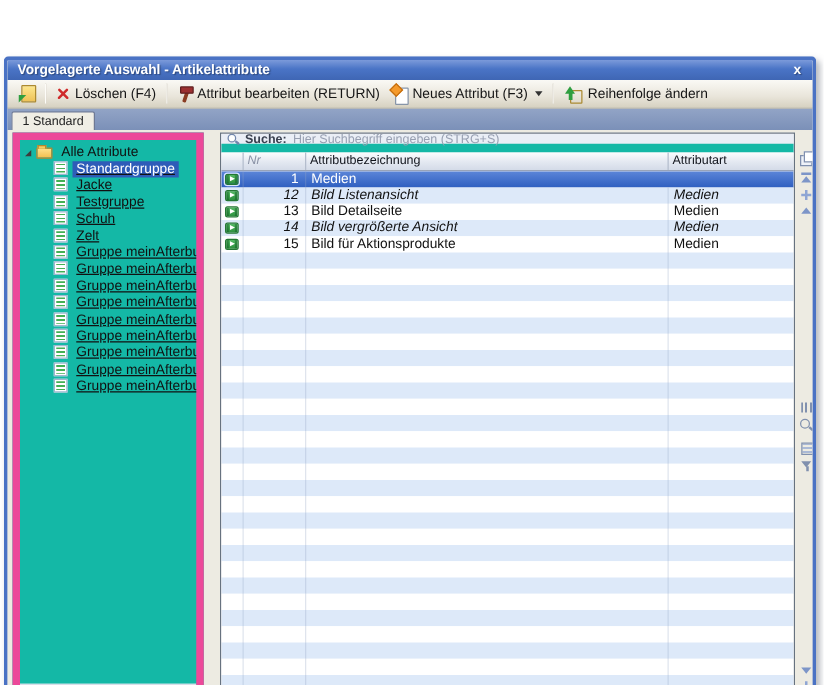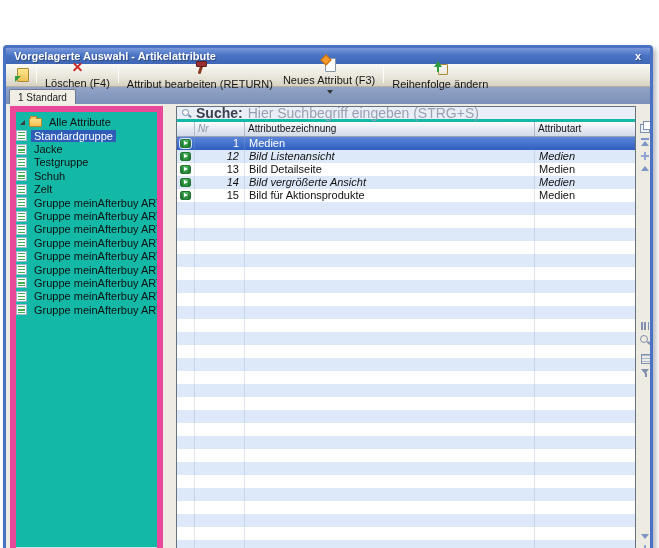--- a/index.html
+++ b/index.html
@@ -22,21 +22,21 @@
     text-shadow:1px 1px 1px rgba(0,0,0,.35);
   }
   .close-x { margin-left:auto; font-size:11px; font-weight:bold; cursor:default; padding:0 3px; }
 
   
   .toolbar {
     height:23px; display:flex; align-items:center; padding:0 4px;
     background:linear-gradient(#faf9f5,#e9e5da 60%,#d6d1c1);
     border-bottom:1px solid #b6b1a1;
   }
-  .tbtn { display:flex; align-items:center; gap:4px; padding:2px 5px; font-size:11px; color:#151515; white-space:nowrap;flex-direction:column; }
+  .tbtn { display:flex; align-items:center; gap:4px; padding:2px 5px; font-size:11px; color:#151515; white-space:nowrap; }
   .tsep { width:1px; height:16px; background:#b3ad9d; border-right:1px solid #fdfcf8; margin:0 3px; }
   .dd-arrow { width:0; height:0; border-left:3px solid transparent; border-right:3px solid transparent; border-top:4px solid #333; margin-left:2px; }
 
   
   .ic { position:relative; display:inline-block; }
   .ic-apply { width:13px; height:14px; }
   .ic-apply::before { content:""; position:absolute; left:2px; top:0; width:10px; height:12px;
     background:linear-gradient(#fde78d,#eec258); border:1px solid #ac8a30; border-radius:1px; }
   .ic-apply::after { content:""; position:absolute; left:0; bottom:0; width:0; height:0;
     border-top:6px solid #2f9e3f; border-right:6px solid transparent; }
@@ -67,42 +67,42 @@
   .content { position:relative; height:472px; background:#edebe2; }
 
   
   .tree-panel { position:absolute; left:4px; top:2px; width:153px; height:460px;
     background:#14b8a6; border:6px solid #ec4899; overflow:hidden; }
   .tree { padding-top:3px; font-size:11px; color:#111; }
   .tree-root { display:flex; align-items:center; gap:4px; height:14px; padding-left:4px; }
   .expand-glyph { width:0; height:0; border-bottom:5px solid #3c3c3c; border-left:5px solid transparent; }
   .folder-icon { position:relative; width:13px; height:9px; background:linear-gradient(#ffe08a,#f3bf4f); border:1px solid #b8872e; border-radius:1px; }
   .folder-icon::before { content:""; position:absolute; left:0; top:-3px; width:5px; height:2px; background:#f7cd63; border:1px solid #b8872e; border-bottom:none; }
-  .tree-item { display:flex; align-items:center; gap:4px; height:13.4px; white-space:nowrap; }
+  .tree-item { display:flex; gap:4px; height:13.4px; padding-left:27px; white-space:nowrap;text-decoration:underline; }
   .list-icon { position:relative; width:11px; height:11px; background:#fff; border:1px solid #9fb6cf; flex:0 0 auto; }
   .list-icon::before { content:""; position:absolute; left:1px; right:1px; top:1px; bottom:1px;
     background:repeating-linear-gradient(180deg,#44b054 0 1.4px,transparent 1.4px 3.1px); }
   .tree-label { padding:0 3px; line-height:12px; }
   .tree-item.selected .tree-label { background:#2e5cb8; color:#fff; }
 
   
   .hscroll { position:absolute; left:0; right:0; bottom:0; height:13px; background:#f2f5fb; border-top:1px solid #d8dee9;
     display:flex; align-items:center; padding:1px; }
   .sbtn { width:12px; height:10px; background:linear-gradient(#eaf1fd,#cfdcf6); border:1px solid #a9bce2; border-radius:2px; position:relative; flex:0 0 auto; }
   .sbtn::after { content:""; position:absolute; top:2.5px; width:0; height:0; border-top:2.5px solid transparent; border-bottom:2.5px solid transparent; }
   .sbtn.left::after { left:3px; border-right:4px solid #44639e; }
   .sbtn.right::after { left:4px; border-left:4px solid #44639e; }
   .sthumb { width:24px; height:10px; margin-left:1px; background:linear-gradient(#eef4fe,#c5d6f4); border:1px solid #9db4e0; border-radius:2px; }
   .strack { flex:1; }
 
   
   .table-panel { position:absolute; left:170px; top:2px; width:460px; height:456px;
     background:#fff; border:1px solid #67727f; display:flex; flex-direction:column; overflow:hidden; }
-  .searchrow { height:15px; flex:0 0 auto; background:#eaeef6; border-bottom:3px solid #14b8a6;
-    display:flex; align-items:center; gap:5px; padding-left:4px; font-size:14px; }
+  .searchrow { height:15px; flex:0 0 auto; background:#eaeef6; border-bottom:7px solid #14b8a6;
+    display:flex; align-items:center; gap:5px; padding-left:4px; font-size:10px; }
   .mag { position:relative; width:10px; height:10px; }
   .mag::before { content:""; position:absolute; left:1px; top:1px; width:5px; height:5px; border:1.4px solid #7186ac; border-radius:50%; background:#fdfefe; }
   .mag::after { content:""; position:absolute; left:6.5px; top:7px; width:3.5px; height:1.6px; background:#7186ac; transform:rotate(40deg); border-radius:1px; }
   .search-label { font-weight:bold; color:#3a4150; }
   .search-hint { color:#98a0b2; }
 
   .headerrow { height:15px; flex:0 0 auto; display:flex; font-size:10px; color:#10131b;
     background:linear-gradient(#fcfdfe,#e3e8f1 55%,#d4dbe8); border-bottom:1px solid #98a3b8; }
   .hc { border-right:1px solid #b4bdcd; padding:1px 3px 0; overflow:hidden; white-space:nowrap; }
   .hc.att { width:18px; padding:13px 1px 0 2px;font-style:italic; }

